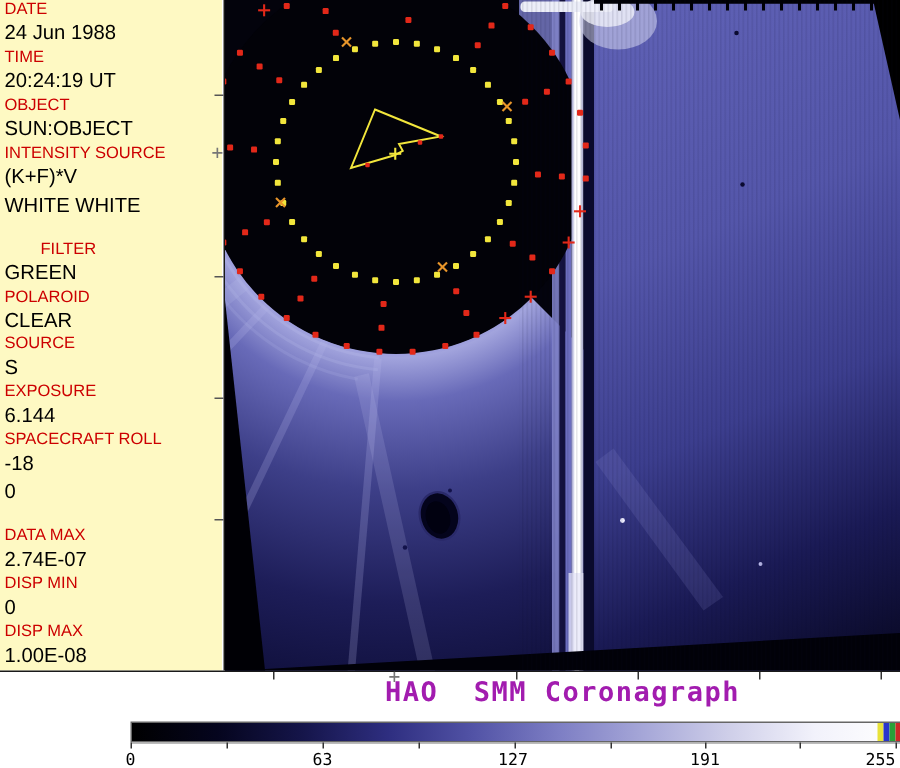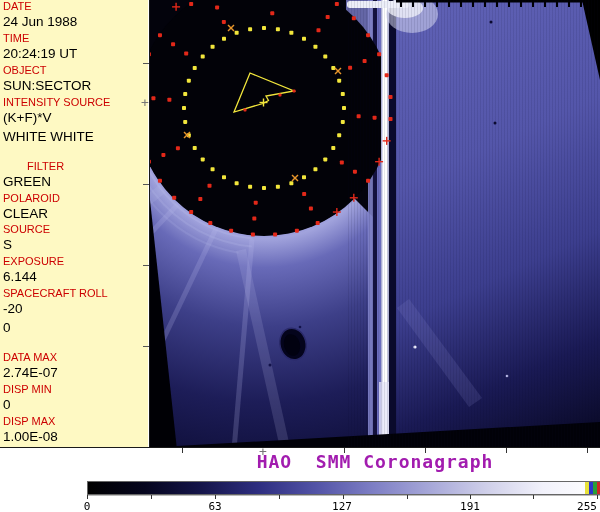--- a/index.html
+++ b/index.html
@@ -33,21 +33,21 @@
     <div class="field">
       <span class="flabel" style="color: rgb(204, 0, 0);">DATE</span>
       <span class="fvalue">24 Jun 1988</span>
     </div>
     <div class="field">
       <span class="flabel" style="color: rgb(204, 0, 0);">TIME</span>
       <span class="fvalue">20:24:19 UT</span>
     </div>
     <div class="field">
       <span class="flabel" style="color: rgb(204, 0, 0);">OBJECT</span>
-      <span class="fvalue">SUN:SECTOR</span>
+      <span class="fvalue">SUN:OBJECT</span>
     </div>
     <div class="field">
       <span class="flabel" style="color: rgb(204, 0, 0);">INTENSITY SOURCE</span>
       <span class="fvalue">(K+F)*V</span>
     </div>
     <div class="field">
       <span class="fvalue">WHITE WHITE</span>
     </div>
     <div class="field">
       <span class="flabel" style="color: rgb(204, 0, 0); padding-left: 24px;">FILTER</span>
@@ -60,21 +60,21 @@
     <div class="field">
       <span class="flabel" style="color: rgb(204, 0, 0);">SOURCE</span>
       <span class="fvalue">S</span>
     </div>
     <div class="field">
       <span class="flabel" style="color: rgb(204, 0, 0);">EXPOSURE</span>
       <span class="fvalue">6.144</span>
     </div>
     <div class="field">
       <span class="flabel" style="color: rgb(204, 0, 0);">SPACECRAFT ROLL</span>
-      <span class="fvalue">-20</span>
+      <span class="fvalue">-18</span>
     </div>
     <div class="field">
       <span class="fvalue">0</span>
     </div>
     <div class="field">
       <span class="flabel" style="color: rgb(204, 0, 0);">DATA MAX</span>
       <span class="fvalue">2.74E-07</span>
     </div>
     <div class="field">
       <span class="flabel" style="color: rgb(204, 0, 0);">DISP MIN</span>

